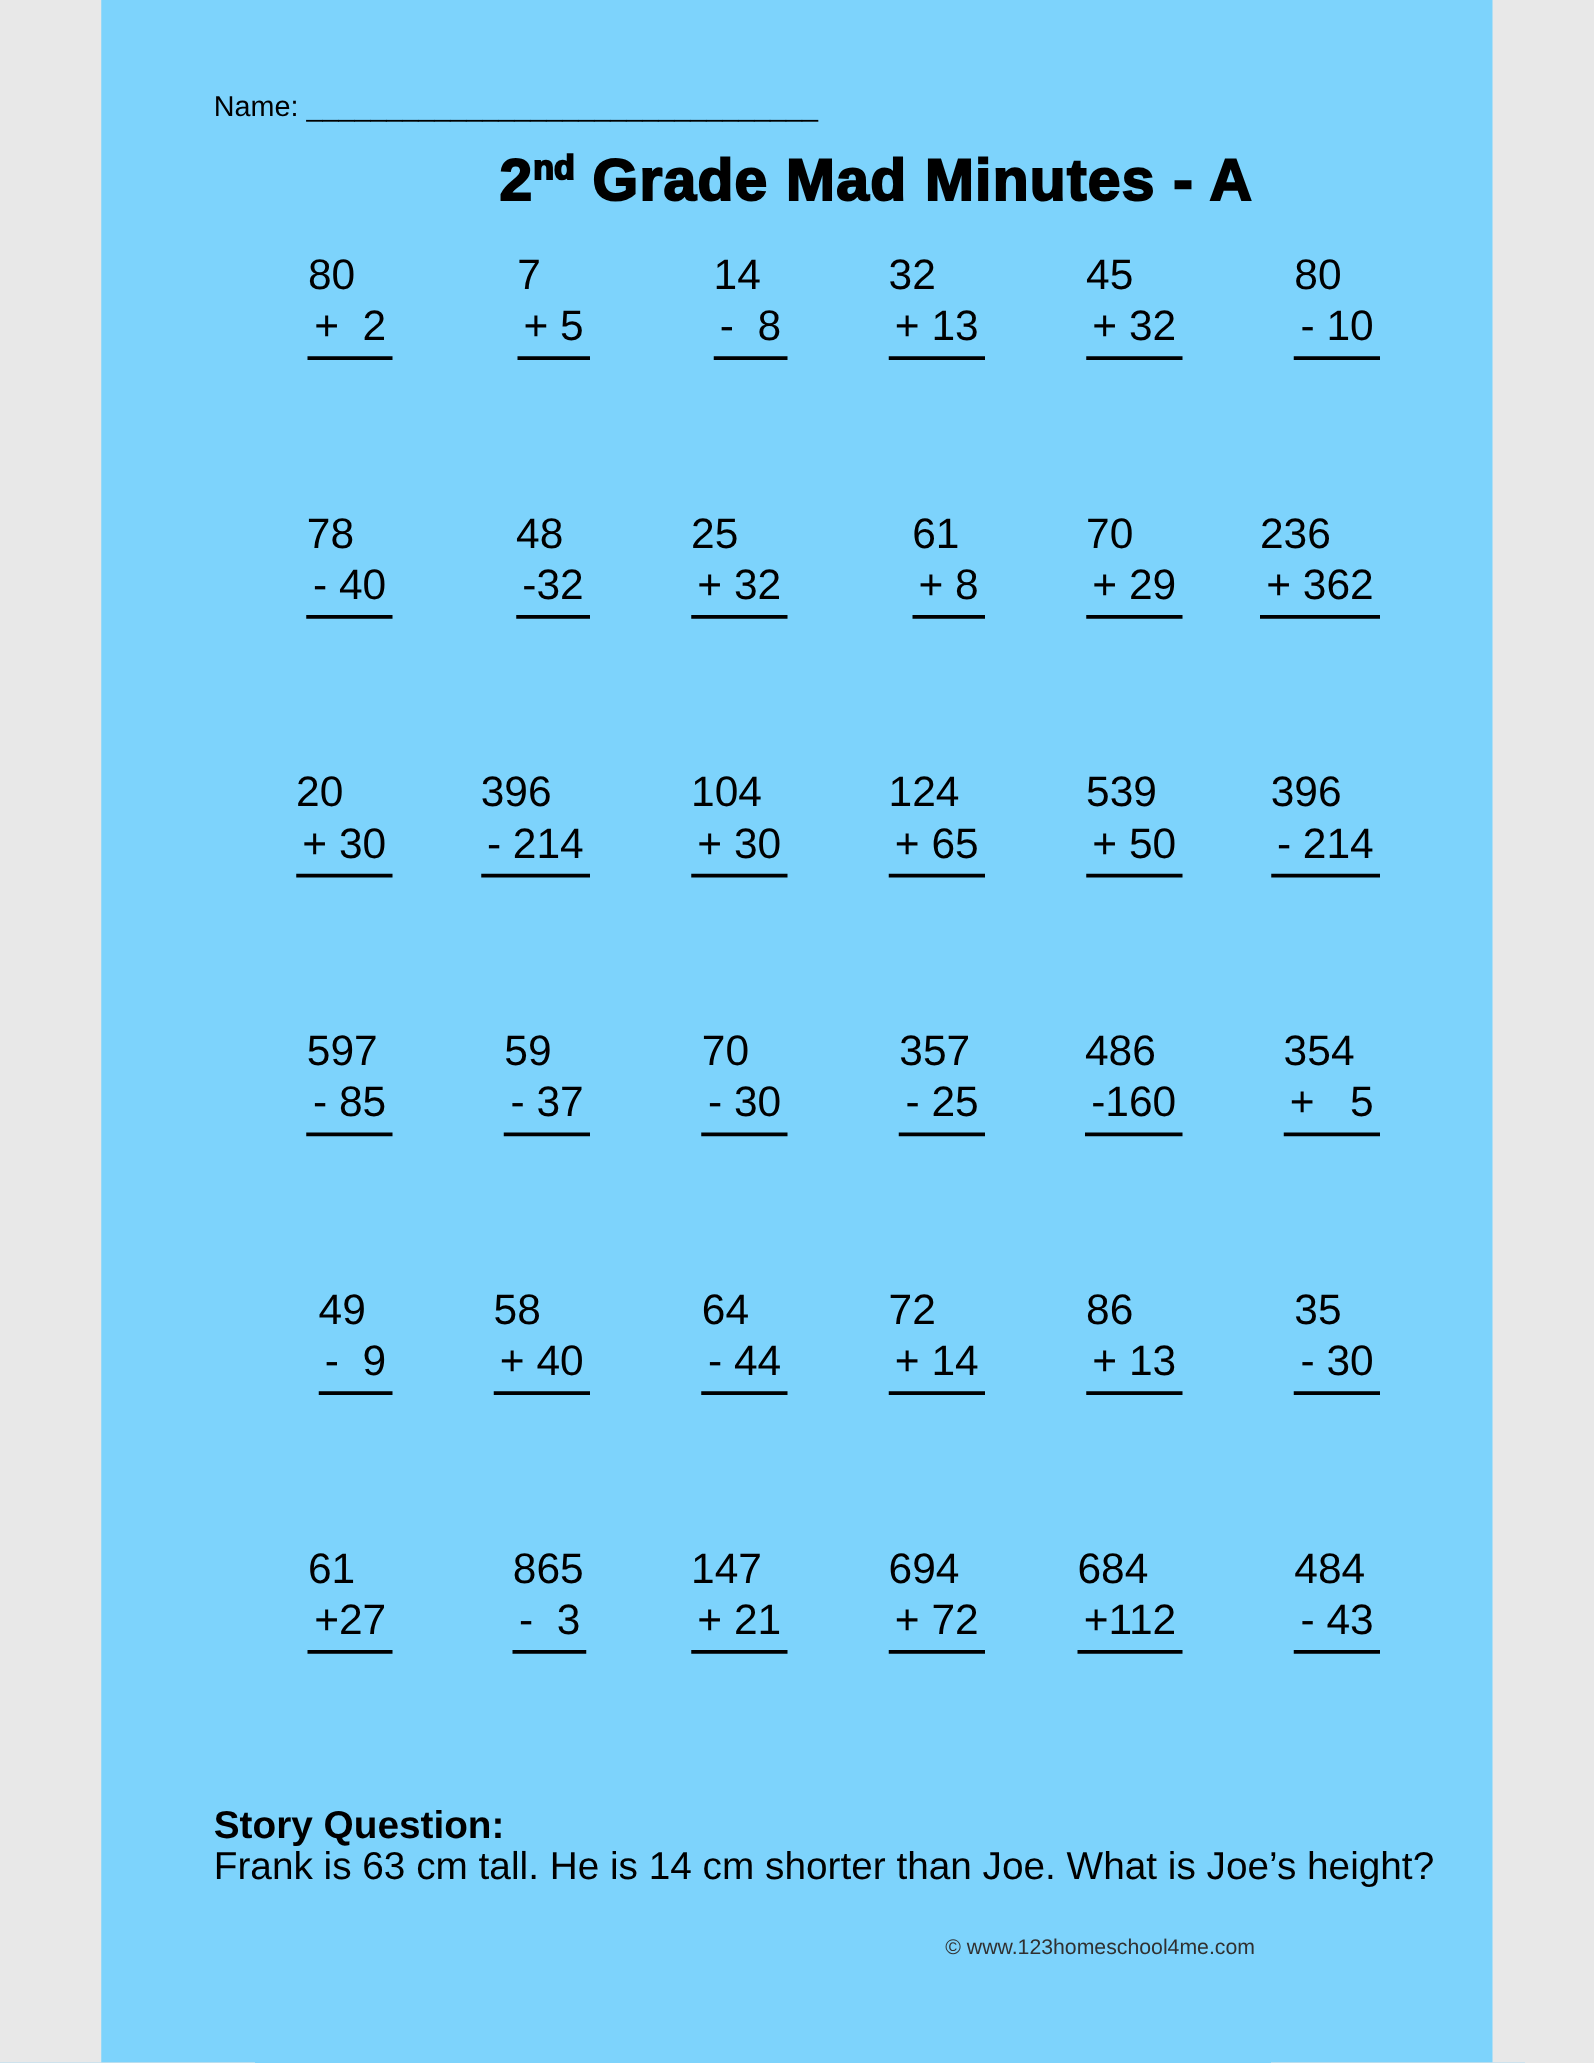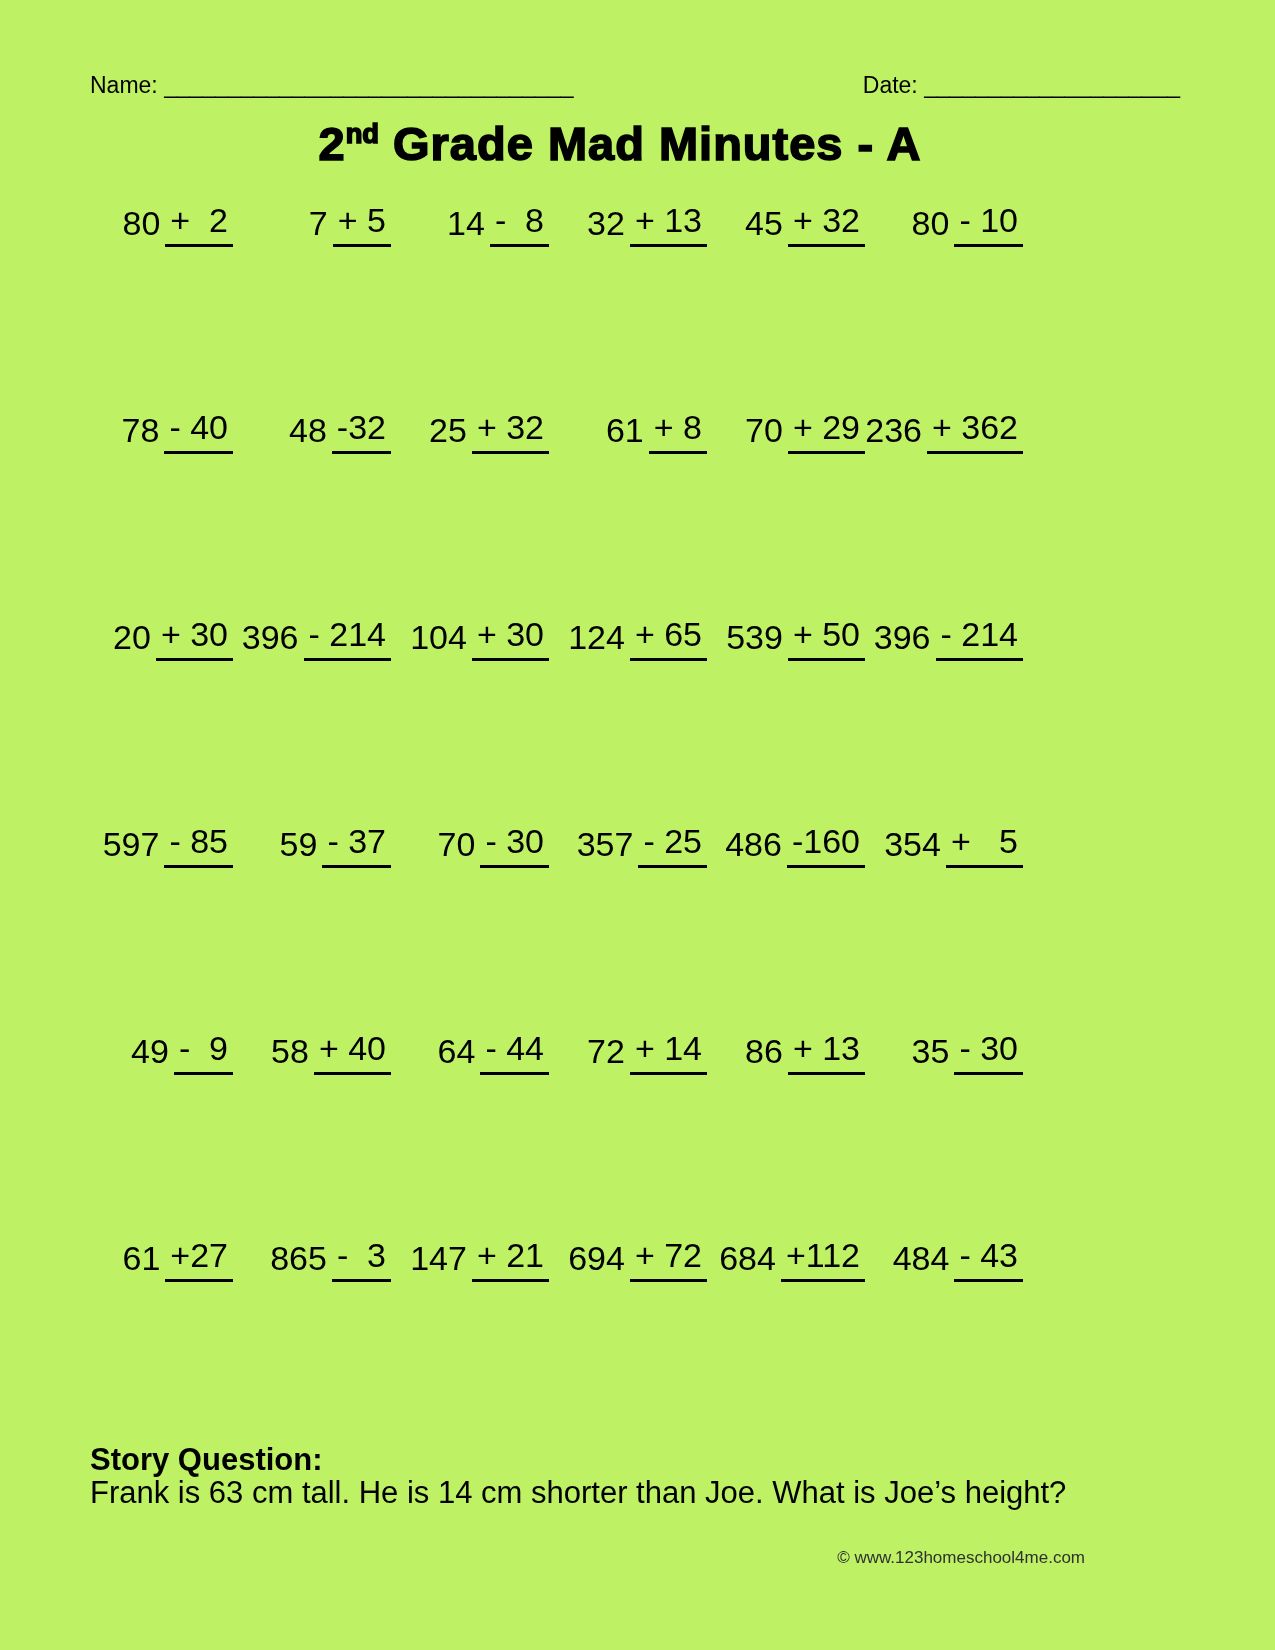--- a/index.html
+++ b/index.html
@@ -1,20 +1,20 @@
 <!DOCTYPE html>
 <html><head>
 <meta charset="utf-8">
 <style>
   html,body{margin:0;padding:0;background:#e8e8e8;}
   .page{
     position:relative;
-    width:1275px;height:1650px;
+    width:1113px;height:1650px;
     margin:0 auto;
-    background:#bef264;
+    background:#7dd3fc;
     font-family:"Liberation Sans", sans-serif;
     color:#000;
     overflow:hidden;
   }
   
   .header-row{
     position:absolute;top:70px;left:90px;right:95px;
     display:flex;justify-content:space-between;
     font-size:23px;line-height:30px;
   }
@@ -31,21 +31,21 @@
   
   .grid{
     position:absolute;top:200px;left:75px;
     display:grid;
     grid-template-columns:repeat(6,158px);
     grid-auto-rows:207px;
     justify-items:end;
     align-items:start;
   }
   .problem{
-    display:inline-flex;align-items:center;
+    display:inline-flex;flex-direction:column;align-items:flex-start;
     font-size:34px;line-height:41px;
   }
   .problem .top{margin-right:5px;}
   .problem .bottom{
     white-space:pre;
     border-bottom:3px solid #000;
     padding:0 5px 3px 5px;
   }
   
   .story{
@@ -62,24 +62,20 @@
 </head>
 <body>
 
 <div class="page">
 
   <div class="header-row">
     <div>
       <span>Name:</span>
       <span class="fill-line">________________________________</span>
     </div>
-    <div>
-      <span>Date:</span>
-      <span class="fill-line">____________________</span>
-    </div>
   </div>
 
   <div class="title"><span>2</span><sup>nd</sup><span> Grade Mad Minutes - A</span></div>
 
   <div class="grid" id="problems-grid">
       <div class="problem">
         <div class="top">80</div>
         <div class="bottom">+  2</div>
       </div>
       <div class="problem">

